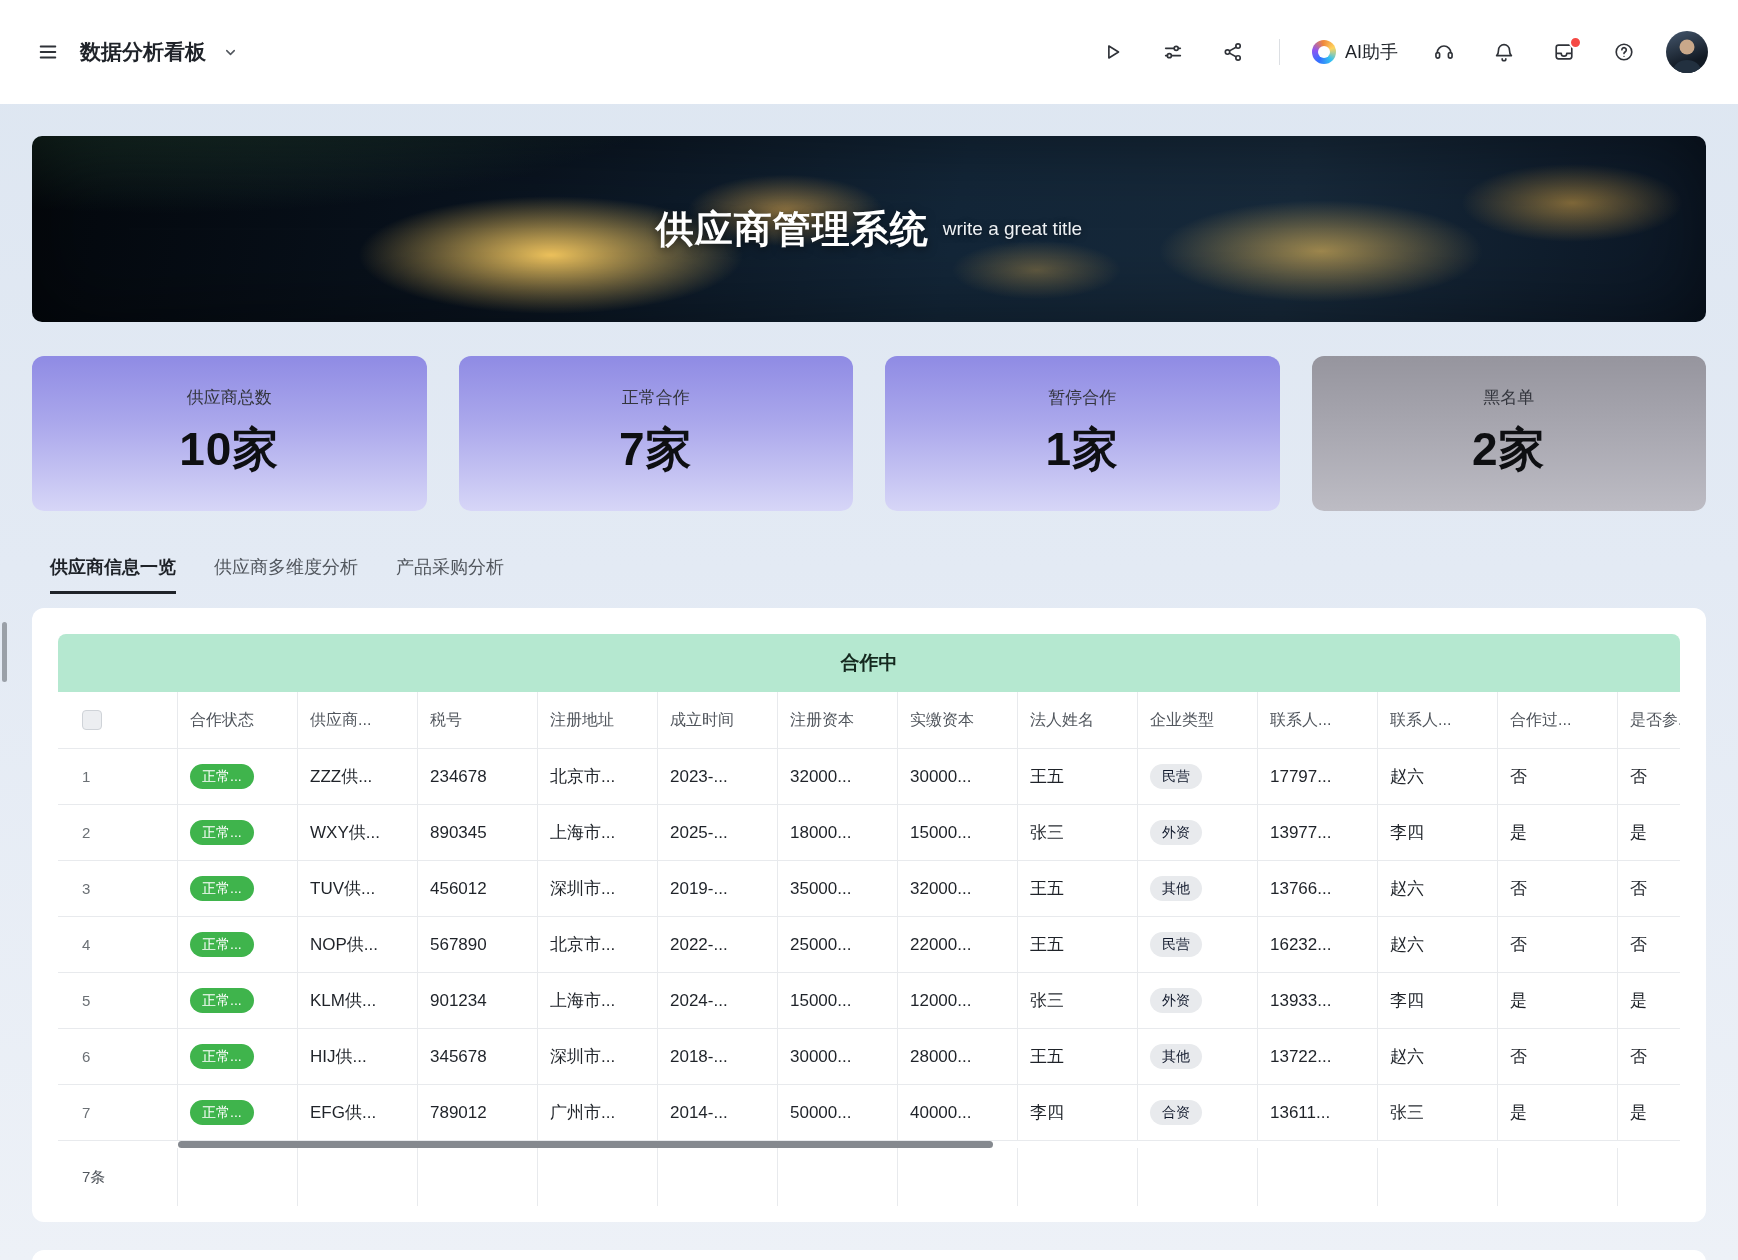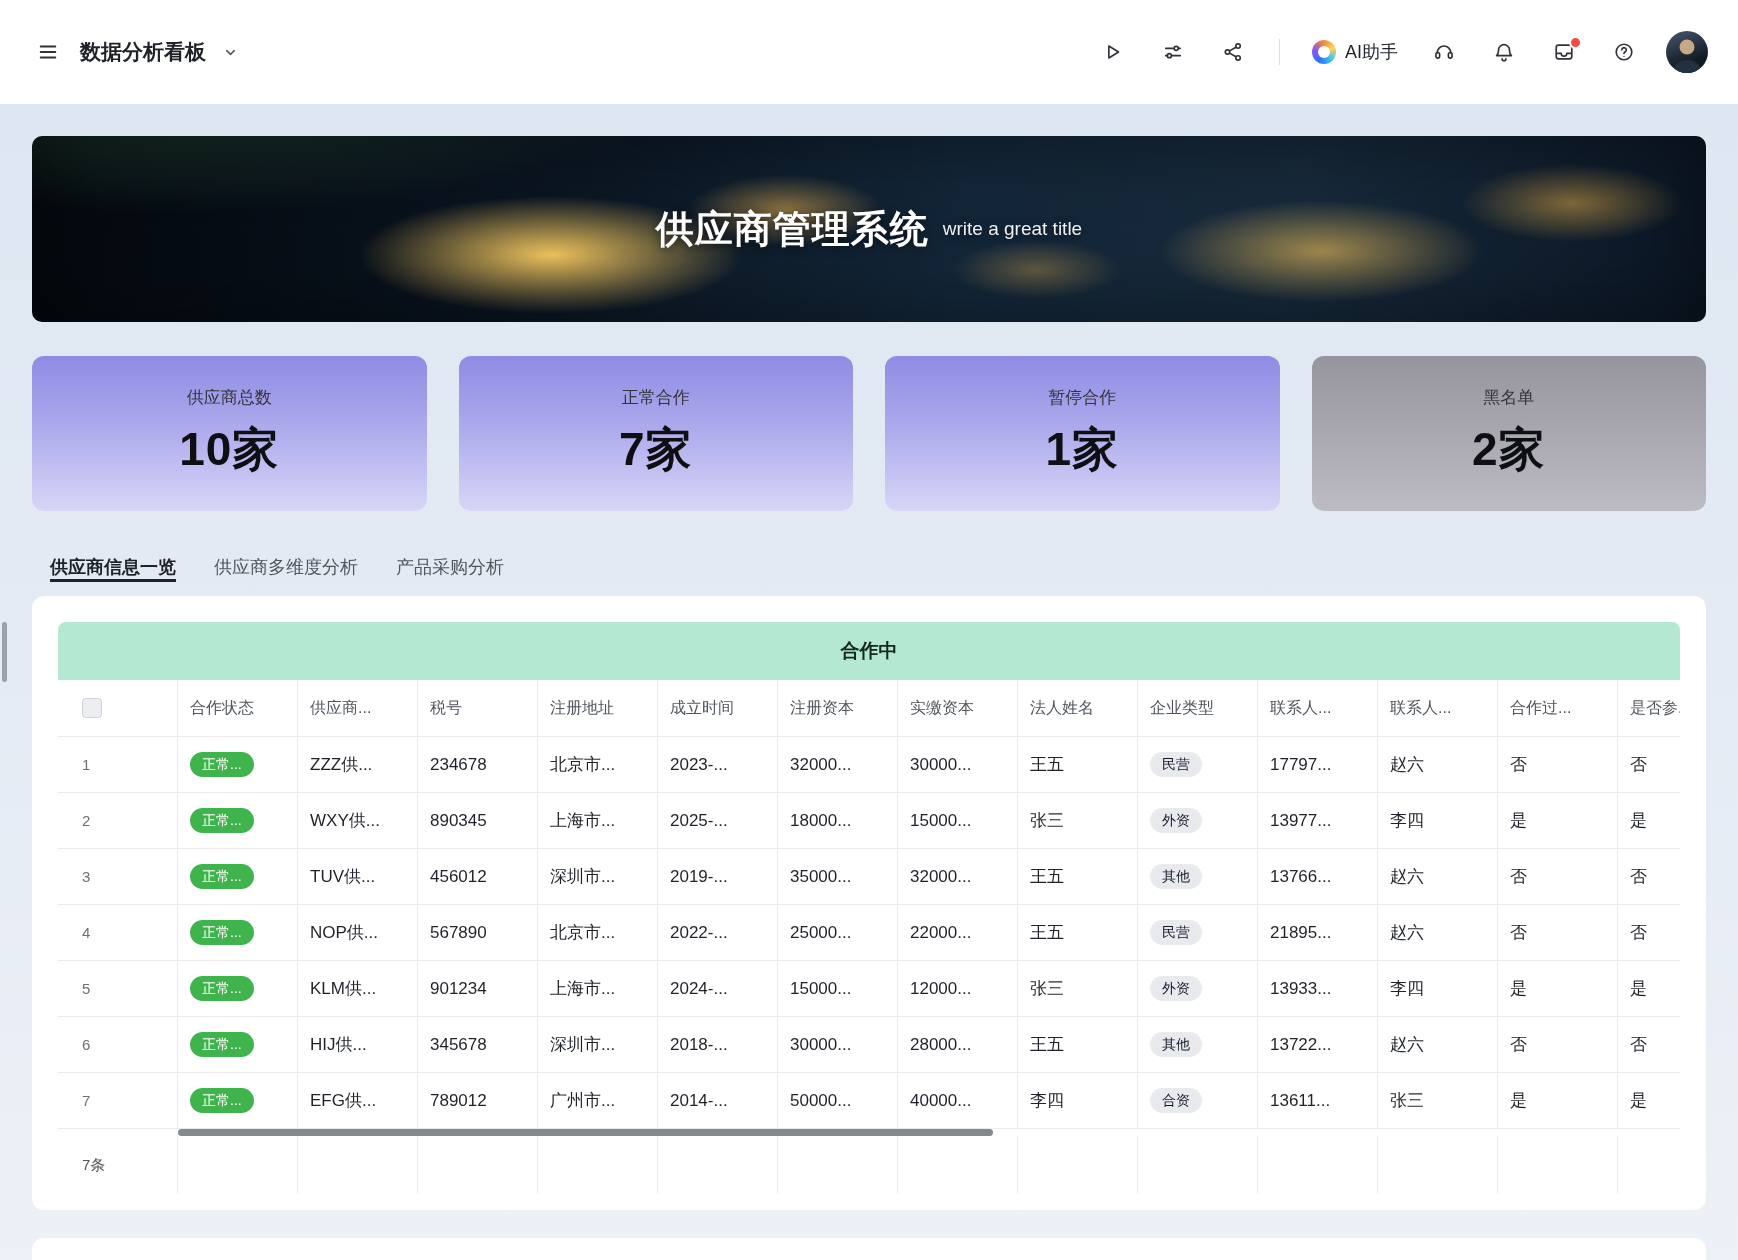--- a/index.html
+++ b/index.html
@@ -39,21 +39,21 @@
   .banner-subtitle{font-size:19px;font-weight:500;color:#eef1f4;text-shadow:0 1px 6px rgba(0,0,0,0.5);}
   
   .stats{display:flex;gap:32px;margin-top:34px;}
   .stat-card{flex:1;height:155px;border-radius:12px;display:flex;flex-direction:column;align-items:center;justify-content:center;gap:10px;cursor:pointer;}
   .stat-purple{background:linear-gradient(180deg,#8f8be4 0%,#aca9ec 45%,#d7d6f7 100%);}
   .stat-gray{background:linear-gradient(180deg,#96959e 0%,#a9a8b1 50%,#bdbcc4 100%);}
   .stat-label{font-size:17px;color:#33353d;font-weight:500;}
   .stat-value{font-size:46px;font-weight:800;color:#0e0f12;letter-spacing:1px;}
   
   .tab-bar{display:flex;gap:38px;margin-top:44px;padding-left:18px;}
-  .tab{font-size:18px;color:#51565d;cursor:pointer;border-bottom:3px solid transparent;}
+  .tab{font-size:18px;color:#51565d;padding-bottom:12px;cursor:pointer;border-bottom:3px solid transparent;}
   .tab.active{color:#1f2329;font-weight:700;border-bottom-color:#1f2329;}
   
   .card{margin-top:14px;background:#ffffff;border-radius:12px;padding:26px 26px 16px 26px;}
   .card2{margin-top:28px;height:260px;}
   .section-header{height:58px;background:#b5e8d0;border-radius:8px 8px 0 0;display:flex;align-items:center;justify-content:center;font-size:19px;font-weight:700;color:#14281e;}
   .table-clip{overflow:hidden;width:100%;}
   .trow{display:flex;width:1680px;height:55px;border-bottom:1px solid #e8eaed;align-items:stretch;}
   .thead{height:56px;}
   .cell{flex:0 0 120px;width:120px;box-sizing:border-box;border-right:1px solid #e8eaed;display:flex;align-items:center;padding:0 12px;font-size:17px;overflow:hidden;white-space:nowrap;color:#1f2329;}
   .hcell{color:#51565d;font-size:16px;cursor:pointer;}
@@ -271,21 +271,21 @@
             <div class="cell">NOP供...</div>
             <div class="cell">567890</div>
             <div class="cell">北京市...</div>
             <div class="cell">2022-...</div>
             <div class="cell">25000...</div>
             <div class="cell">22000...</div>
             <div class="cell">王五</div>
             <div class="cell">
               <span class="badge badge-gray">民营</span>
             </div>
-            <div class="cell">21895...</div>
+            <div class="cell">16232...</div>
             <div class="cell">赵六</div>
             <div class="cell">否</div>
             <div class="cell">否</div>
           </div>
           <div class="trow">
             <div class="cell col-idx idx">5</div>
             <div class="cell">
               <span class="badge badge-green">正常...</span>
             </div>
             <div class="cell">KLM供...</div>

